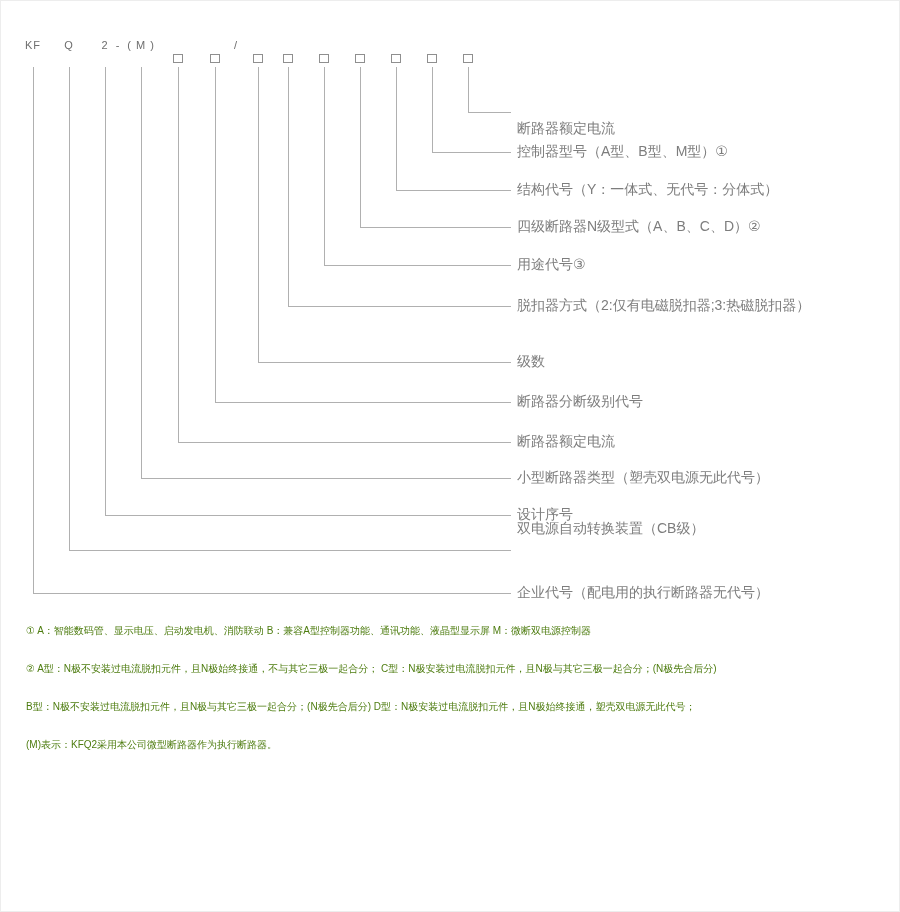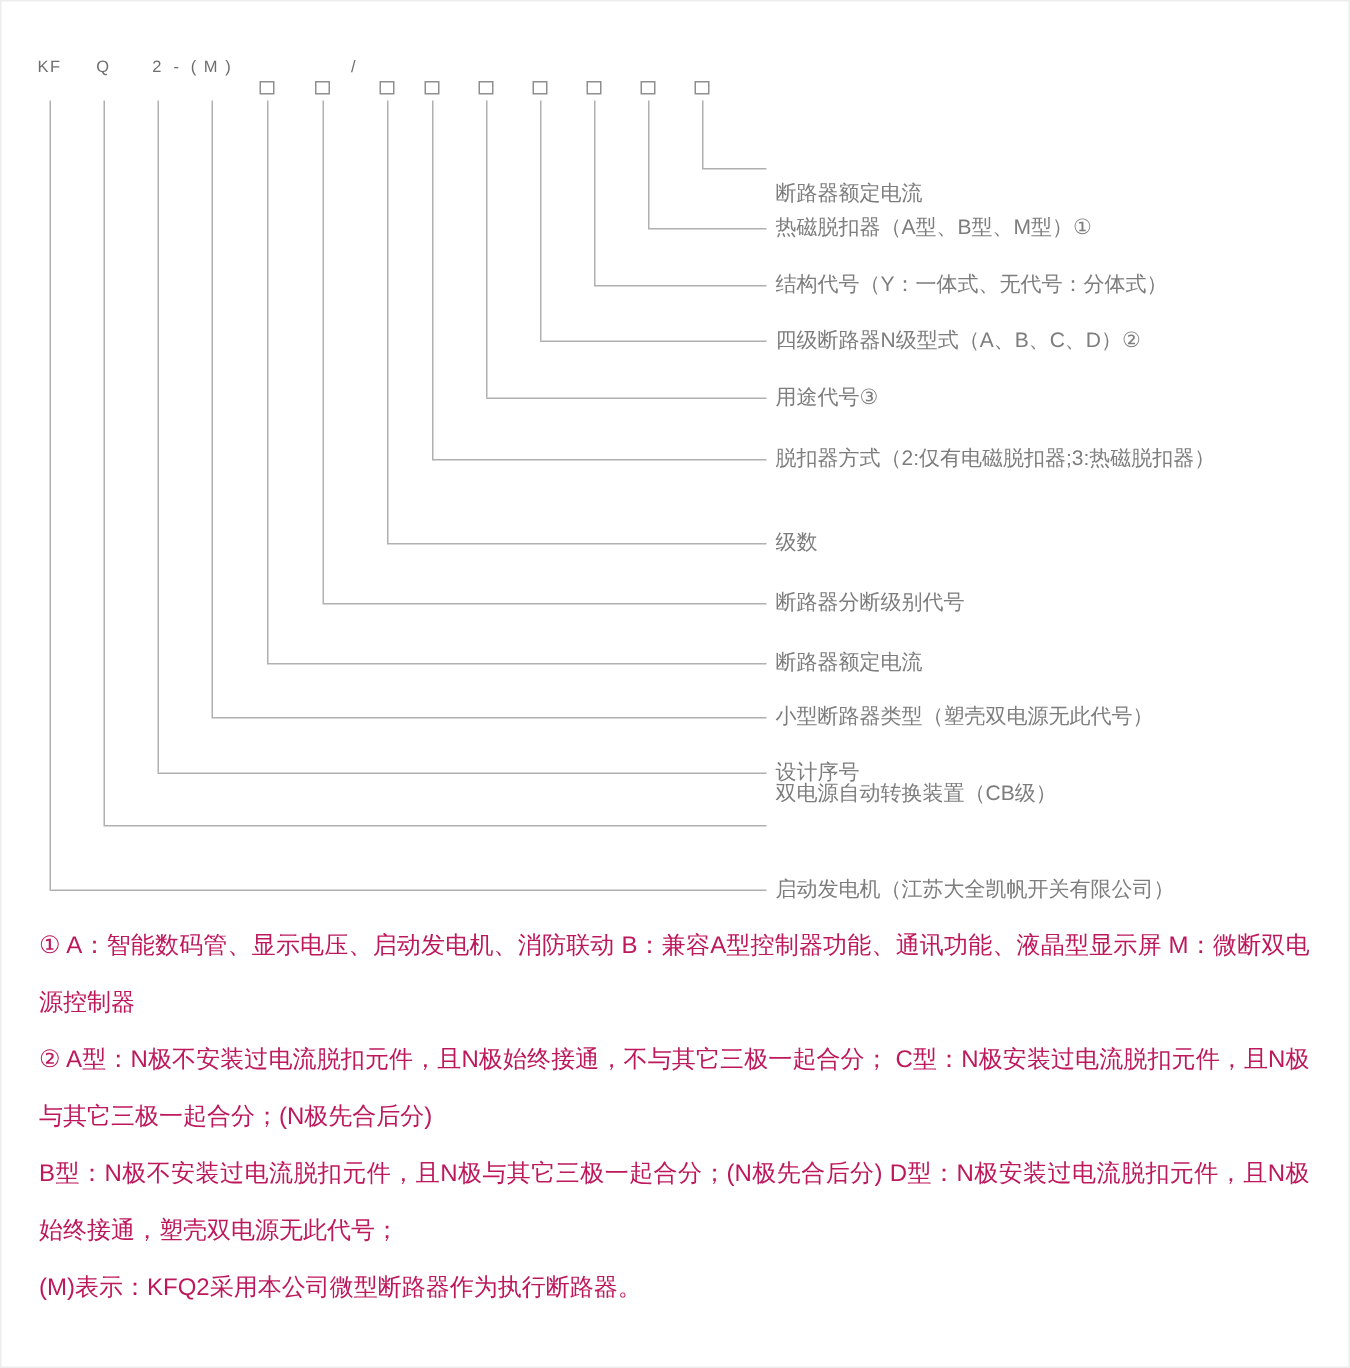--- a/index.html
+++ b/index.html
@@ -18,32 +18,32 @@
     border:1px solid #8f8f8f; background:#fff; transform:translateX(-50%);
   }
   .vline { position:absolute; width:1px; background:#b0b0b0; }
   .hline { position:absolute; height:1px; background:#b0b0b0; }
   .lbl {
     position:absolute; left:516px; transform:translateY(-50%);
     color:#7d7d7d; font-size:14px; white-space:nowrap;
   }
   .footnotes {
     position:absolute; left:25px; right:26px; top:611px;
-    color:#be185d; font-size:16px; line-height:38px;
+    color:#4d7c0f; font-size:10px; line-height:38px;
   }
   .footnote { text-align:justify; text-justify:inter-ideograph; }
 </style>
 </head>
 <body>
 
 <div id="diagram">
     <div class="sym" style="left: 32px;">KF</div>
     <div class="vline" style="left: 32px; top: 66px; height: 526px;"></div>
     <div class="hline" style="left: 32px; top: 592px; width: 478px;"></div>
-    <div class="lbl" style="top: 592px;">启动发电机（江苏大全凯帆开关有限公司）</div>
+    <div class="lbl" style="top: 592px;">企业代号（配电用的执行断路器无代号）</div>
     <div class="sym" style="left: 68px;">Q</div>
     <div class="vline" style="left: 68px; top: 66px; height: 483px;"></div>
     <div class="hline" style="left: 68px; top: 549px; width: 442px;"></div>
     <div class="lbl" style="top: 528px;">双电源自动转换装置（CB级）</div>
     <div class="sym" style="left: 104px;">2</div>
     <div class="vline" style="left: 104px; top: 66px; height: 448px;"></div>
     <div class="hline" style="left: 104px; top: 514px; width: 406px;"></div>
     <div class="lbl" style="top: 514px;">设计序号</div>
     <div class="sym" style="left: 140px;">( M )</div>
     <div class="vline" style="left: 140px; top: 66px; height: 411px;"></div>
@@ -73,21 +73,21 @@
     <div class="vline" style="left: 359px; top: 66px; height: 160px;"></div>
     <div class="hline" style="left: 359px; top: 226px; width: 151px;"></div>
     <div class="lbl" style="top: 226px;">四级断路器N级型式（A、B、C、D）②</div>
     <div class="sq" style="left: 395px;"></div>
     <div class="vline" style="left: 395px; top: 66px; height: 123px;"></div>
     <div class="hline" style="left: 395px; top: 189px; width: 115px;"></div>
     <div class="lbl" style="top: 189px;">结构代号（Y：一体式、无代号：分体式）</div>
     <div class="sq" style="left: 431px;"></div>
     <div class="vline" style="left: 431px; top: 66px; height: 85px;"></div>
     <div class="hline" style="left: 431px; top: 151px; width: 79px;"></div>
-    <div class="lbl" style="top: 151px;">热磁脱扣器（A型、B型、M型）①</div>
+    <div class="lbl" style="top: 151px;">控制器型号（A型、B型、M型）①</div>
     <div class="sq" style="left: 467px;"></div>
     <div class="vline" style="left: 467px; top: 66px; height: 45px;"></div>
     <div class="hline" style="left: 467px; top: 111px; width: 43px;"></div>
     <div class="lbl" style="top: 128px;">断路器额定电流</div>
     <div class="sym" style="left: 117px;">-</div>
     <div class="sym" style="left: 235px;">/</div>
   </div>
 <div class="footnotes" id="footnotes">
     <div class="footnote">① A：智能数码管、显示电压、启动发电机、消防联动 B：兼容A型控制器功能、通讯功能、液晶型显示屏 M：微断双电源控制器</div>
     <div class="footnote">② A型：N极不安装过电流脱扣元件，且N极始终接通，不与其它三极一起合分； C型：N极安装过电流脱扣元件，且N极与其它三极一起合分；(N极先合后分)</div>

